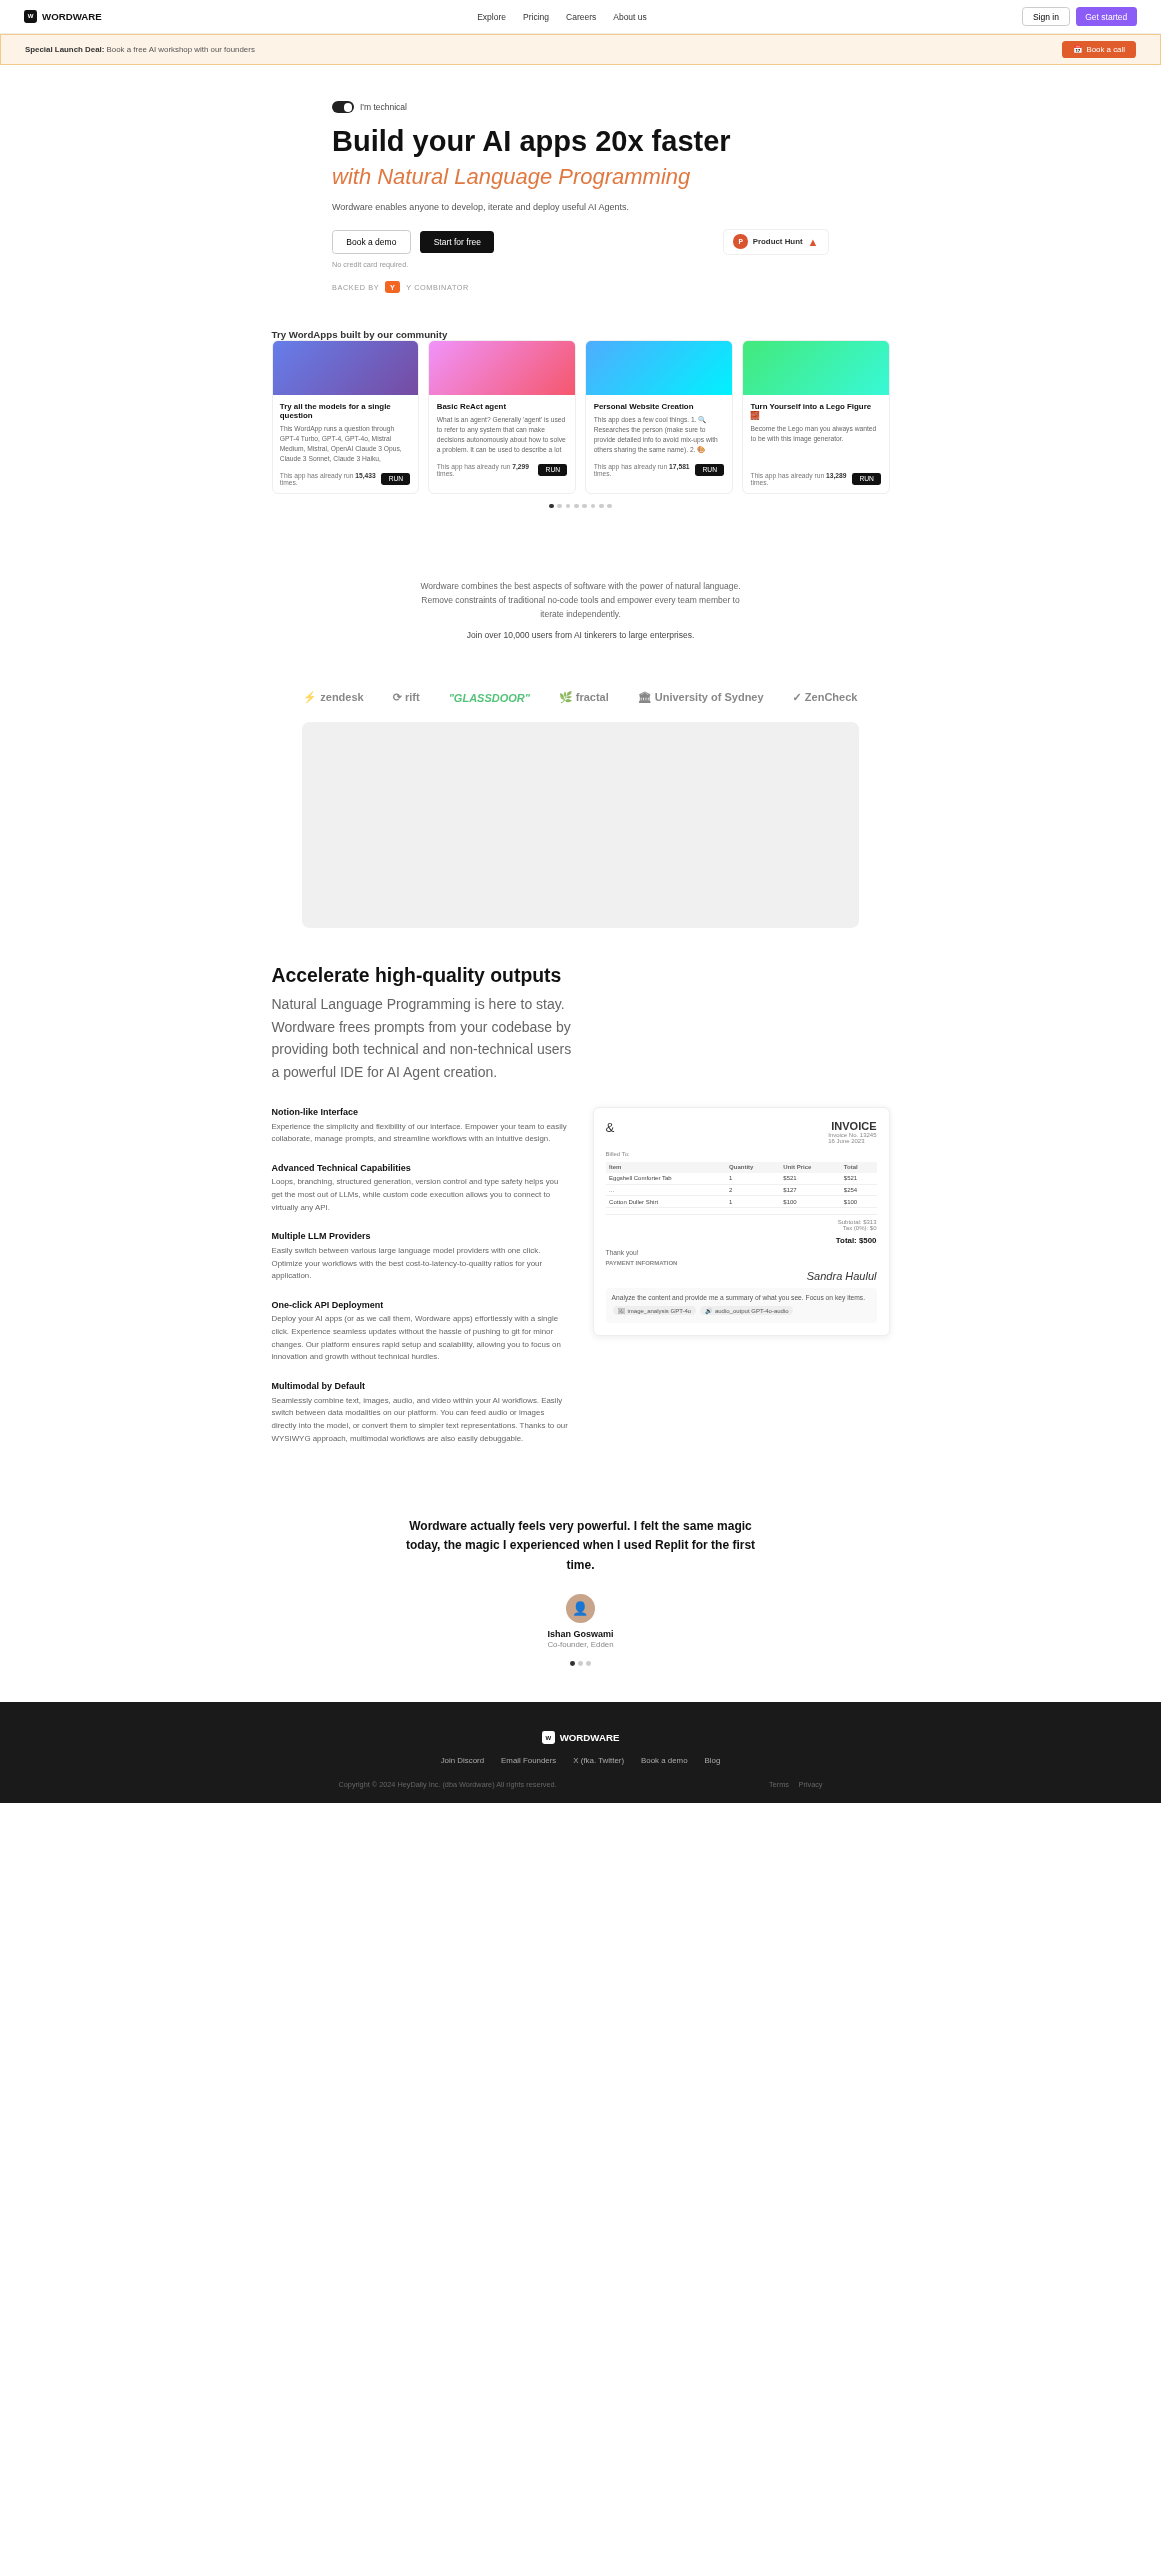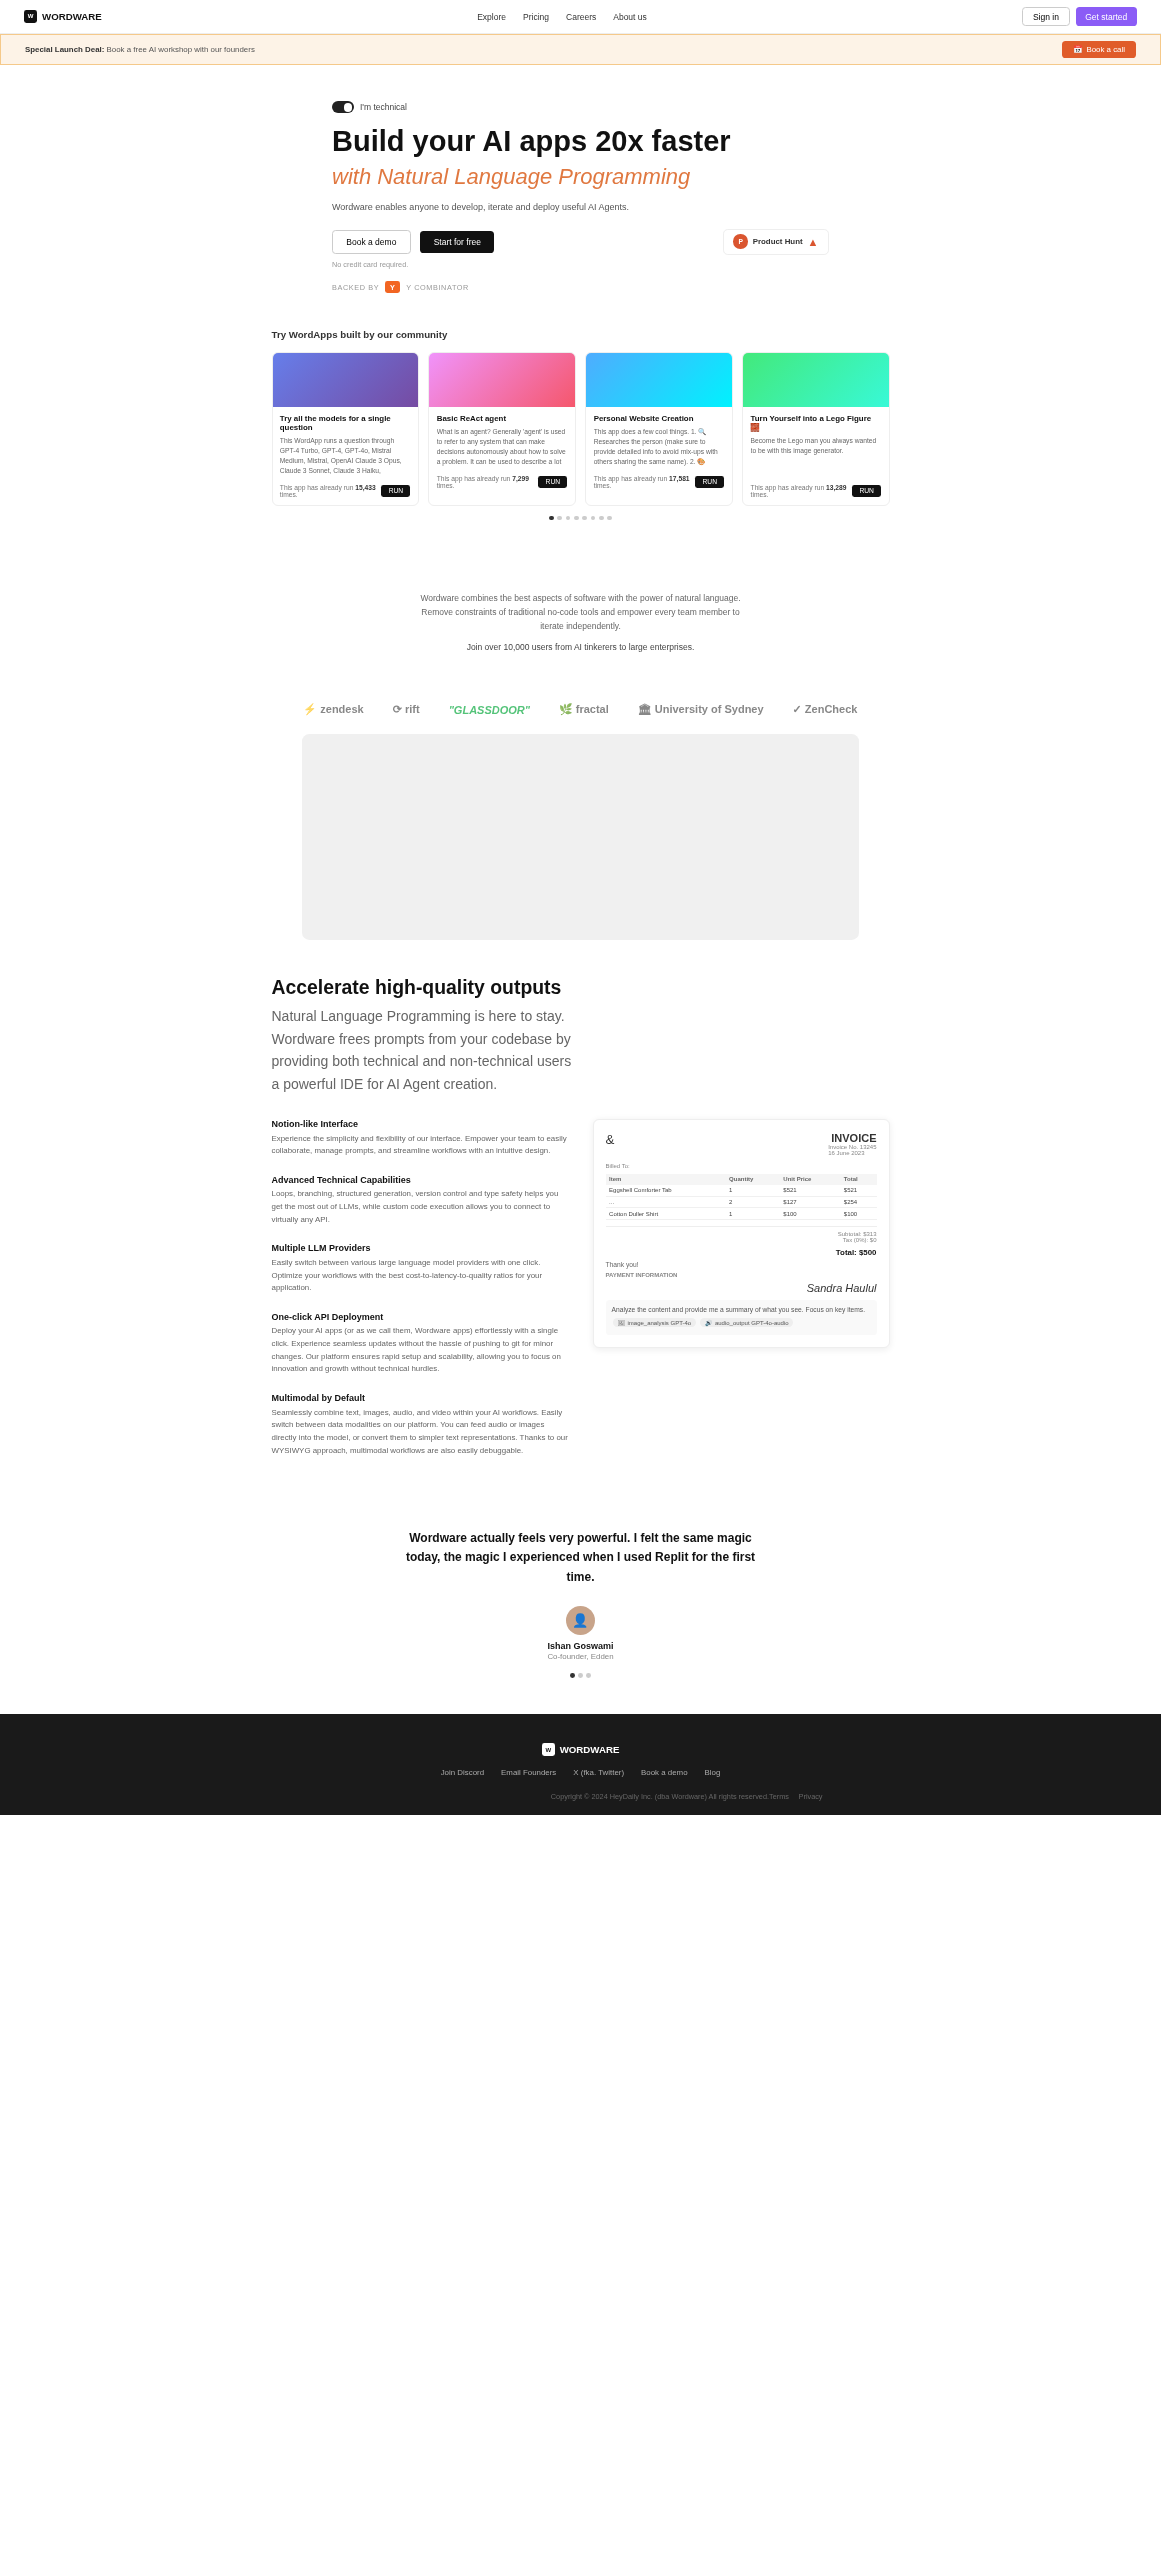--- a/index.html
+++ b/index.html
@@ -35,21 +35,21 @@
     .product-hunt-badge { display: flex; align-items: center; gap: 4.8px; border: 0.6px solid #eee; border-radius: 4.8px; padding: 4.8px 9.7px; margin-left: auto; }
     .ph-logo { background: #da552f; color: #fff; border-radius: 50%; width: 14.5px; height: 14.5px; display: flex; align-items: center; justify-content: center; font-size: 6.7px; font-weight: 700; }
     .ph-text { font-size: 7.9px; font-weight: 600; color: #333; }
     .ph-arrow { color: #da552f; font-size: 11px; }
     .no-credit { font-size: 7.3px; color: #999; }
     .backed-by { display: flex; align-items: center; gap: 6px; margin-top: 12px; font-size: 7.3px; color: #999; letter-spacing: 0.6px; text-transform: uppercase; }
     .yc-badge { background: #f26522; color: #fff; padding: 1.2px 4.8px; border-radius: 2.4px; font-size: 7.3px; font-weight: 700; }
 
     
     .section { max-width: 666px; margin: 36px auto; padding: 0 24px; }
-    .section-title { font-size: 9.7px; font-weight: 600; color: #333; margin-bottom: 12px; }
+    .section-title { font-size: 9.7px; font-weight: 600; color: #333; }
     .apps-grid { display: grid; grid-template-columns: repeat(4, 1fr); gap: 9.7px; }
     .app-card { border: 0.6px solid #eee; border-radius: 6px; overflow: hidden; }
     .app-card-img { height: 54px; background: linear-gradient(135deg, #667eea, #764ba2); }
     .app-card-img.gradient2 { background: linear-gradient(135deg, #f093fb, #f5576c); }
     .app-card-img.gradient3 { background: linear-gradient(135deg, #4facfe, #00f2fe); }
     .app-card-img.gradient4 { background: linear-gradient(135deg, #43e97b, #38f9d7); }
     .app-card-body { padding: 7.3px; }
     .app-card-title { font-size: 7.9px; font-weight: 700; color: #111; margin-bottom: 3.6px; }
     .app-card-desc { font-size: 6.7px; color: #666; line-height: 1.5; margin-bottom: 6px; height: 42px; overflow: hidden; }
     .app-card-footer { display: flex; align-items: center; justify-content: space-between; }
@@ -101,21 +101,21 @@
     .testimonial-role { font-size: 7.9px; color: #888; margin-top: 1.2px; }
     .t-dots { display: flex; justify-content: center; gap: 3.6px; margin-top: 12px; }
     .t-dot { width: 4.8px; height: 4.8px; border-radius: 50%; background: #ccc; }
     .t-dot.active { background: #333; }
 
     
     footer { background: #1a1a1a; color: #ccc; text-align: center; padding: 29px 24px 14.5px; }
     .footer-logo { display: flex; align-items: center; justify-content: center; gap: 4.8px; font-weight: 700; font-size: 9.7px; color: #fff; margin-bottom: 12px; }
     .footer-links { display: flex; gap: 17px; justify-content: center; flex-wrap: wrap; margin-bottom: 14.5px; }
     .footer-links a { text-decoration: none; color: #aaa; font-size: 7.9px; }
-    .footer-copy { font-size: 7.3px; color: #666; display: flex; justify-content: flex-end; align-items: center; max-width: 484px; margin: 0 auto; }
+    .footer-copy { font-size: 7.3px; color: #666; display: flex; justify-content: space-between; align-items: center; max-width: 484px; margin: 0 auto; }
     .footer-legal { display: flex; gap: 9.7px; }
     .footer-legal a { text-decoration: none; color: #666; font-size: 7.3px; }
 
     .wordware-icon { width: 13.3px; height: 13.3px; background: #111; border-radius: 2.4px; display: inline-flex; align-items: center; justify-content: center; color: #fff; font-size: 6px; font-weight: 900; }
     .wordware-icon-white { width: 13.3px; height: 13.3px; background: #fff; border-radius: 2.4px; display: inline-flex; align-items: center; justify-content: center; color: #111; font-size: 6px; font-weight: 900; }
   </style>
 </head>
 <body>
 
 <nav class="nav">

